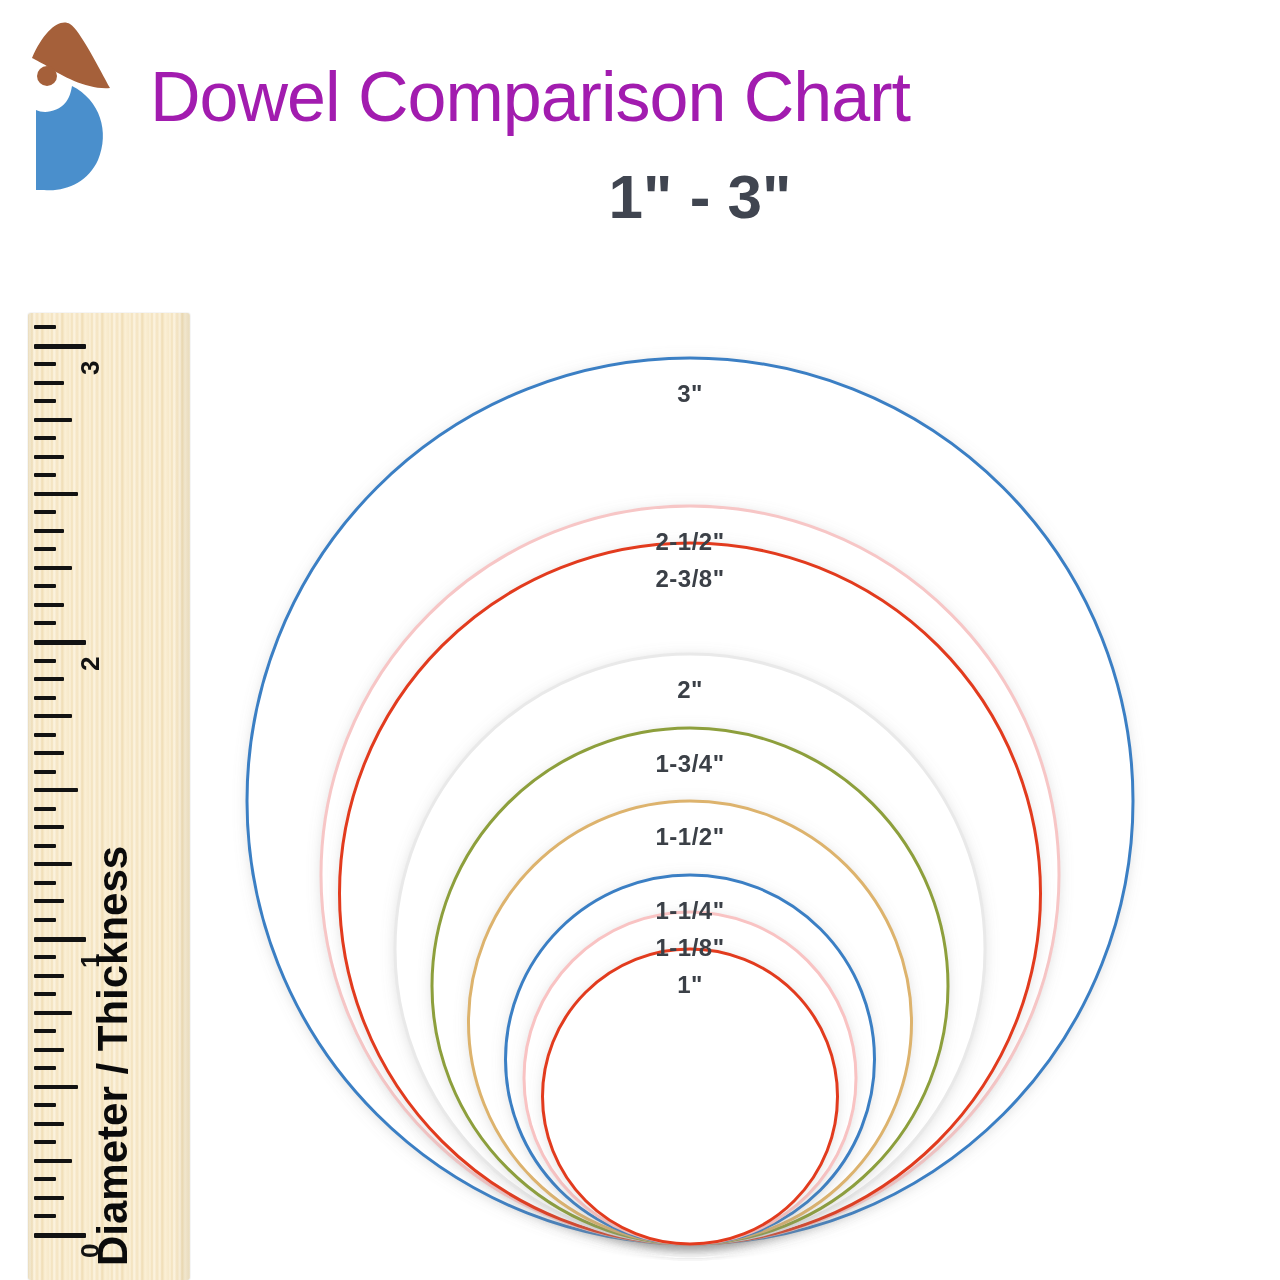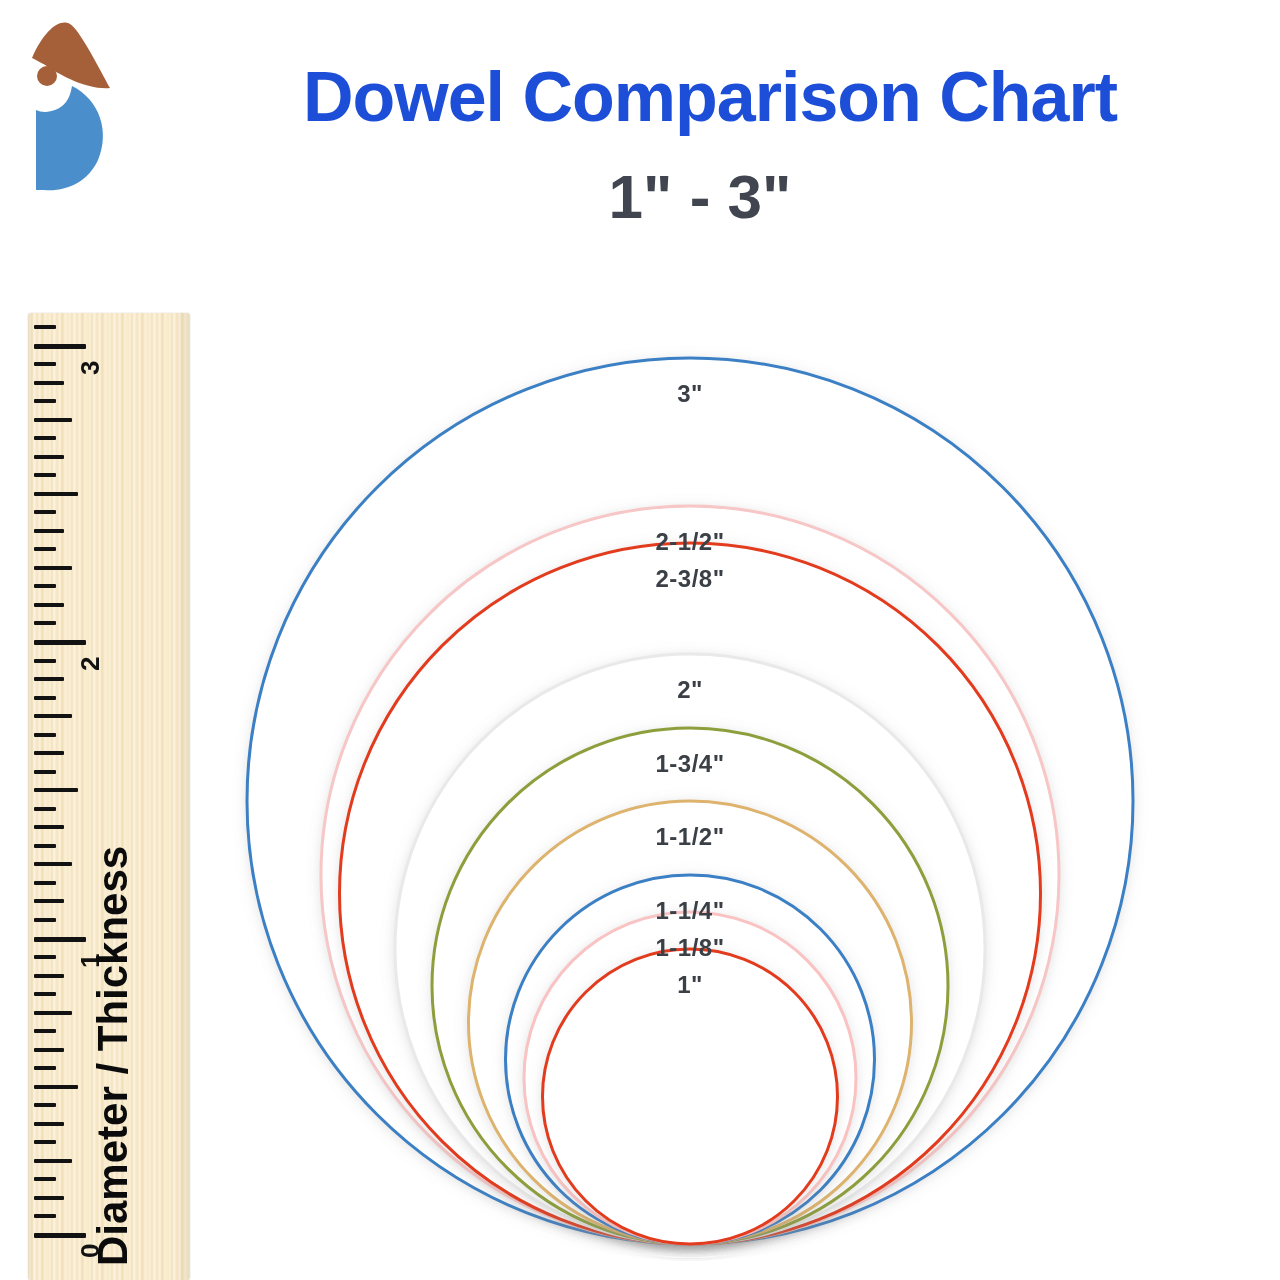--- a/index.html
+++ b/index.html
@@ -23,25 +23,24 @@
     position: absolute;
     left: 14px;  top: 12px;
     width: 120px; height: 180px;
   }
 
   
   #title {
     position: absolute;
     left: 150px; top: 62px;
     width: 1120px;
-    text-align: center;
     font-size: 70px;
-    font-weight: bold;
+    font-weight: normal;
     letter-spacing: -1px;
-    color: #1d4ed8;
+    color: #a21caf;
     line-height: 1;
     white-space: nowrap;
   }
   #subtitle {
     position: absolute;
     left: 150px; top: 166px;
     width: 1100px;
     text-align: center;
     font-size: 62px;
     font-weight: bold;

